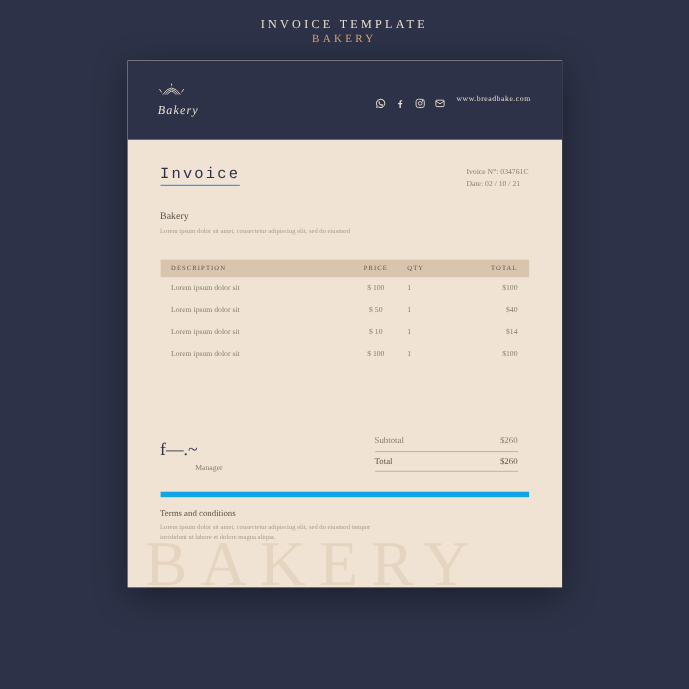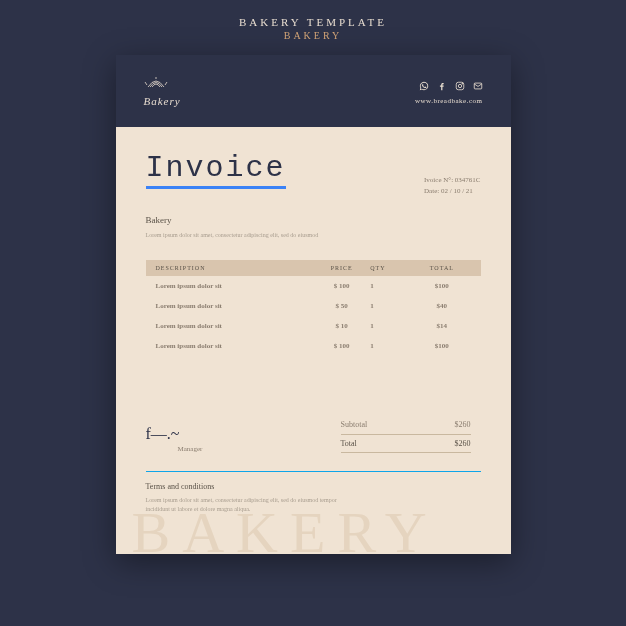--- a/index.html
+++ b/index.html
@@ -55,22 +55,21 @@
       margin-bottom: 2px;
     }
     .logo-text {
       color: #e8ddd0;
       font-size: 11px;
       font-style: italic;
       letter-spacing: 1px;
     }
     .header-right {
       display: flex;
-      flex-direction: column;
-      align-items: flex-end;
+      align-items: flex-start;
       gap: 10px;
     }
     .social-icons {
       display: flex;
       gap: 8px;
     }
     .social-icon {
       width: 10px;
       height: 10px;
       color: #e8ddd0;
@@ -85,32 +84,31 @@
       position: relative;
     }
     .invoice-title-row {
       display: flex;
       justify-content: space-between;
       align-items: flex-start;
       margin-bottom: 18px;
     }
     .invoice-title {
       font-family: 'Courier New', monospace;
-      font-size: 30px;
+      font-size: 14px;
       color: #2d3248;
       letter-spacing: 2px;
-      border-bottom: 3px solid #3b82f6;
+      border-bottom: 1px solid #3b82f6;
       padding-bottom: 1px;
     }
     .invoice-meta {
       text-align: left;
       font-size: 7px;
       color: #8a7d6f;
       line-height: 1.6;
-      margin-top: 24px;
     }
     .info-section {
       display: flex;
       gap: 50px;
       margin-bottom: 20px;
     }
     .info-col {
       flex: 1;
     }
     .info-heading {
@@ -131,27 +129,26 @@
       background: #d9c5ae;
       display: flex;
       padding: 5px 10px;
       font-size: 6px;
       letter-spacing: 1px;
       color: #5a5248;
     }
     .col-desc { flex: 2.2; }
     .col-price { flex: 0.8; text-align: center; }
     .col-qty { flex: 0.6; text-align: left; }
-    .col-total { flex: 0.8; text-align: center; }
+    .col-total { flex: 0.8; text-align: right; }
     .table-row {
       display: flex;
       padding: 6px 10px;
       font-size: 7px;
       color: #8a7d6f;
-      font-weight: bold;
     }
     .totals-section {
       display: flex;
       justify-content: space-between;
       align-items: flex-end;
       margin-bottom: 18px;
       padding-right: 10px;
     }
     .signature-block {
       flex: 1;
@@ -179,21 +176,21 @@
       margin-top: 45px;
     }
     .total-row.grand {
       border-top: 1px solid #c9b89f;
       border-bottom: 1px solid #c9b89f;
       padding: 4px 0;
       margin-top: 2px;
       color: #5a5248;
     }
     .terms-section {
-      border-top: 1px solid #0ea5e9;
+      border-top: 5px solid #0ea5e9;
       padding-top: 10px;
       margin-bottom: 30px;
     }
     .terms-heading {
       font-size: 8px;
       color: #5a5248;
       margin-bottom: 5px;
     }
     .terms-text {
       font-size: 6px;
@@ -209,21 +206,21 @@
       letter-spacing: 12px;
       color: #e5d4bf;
       font-weight: 300;
       z-index: 0;
       font-family: Georgia, serif;
     }
   </style>
 </head>
 <body>
 
-<div class="page-title">BAKERY TEMPLATE</div>
+<div class="page-title">INVOICE TEMPLATE</div>
 <div class="page-subtitle">BAKERY</div>
 
 <div class="invoice-card">
   <div class="card-header">
     <div class="logo-block">
       <span class="logo-icon">
         <svg width="24" height="12" viewBox="0 0 24 12" fill="none" stroke="currentColor" stroke-width="0.8">
           <path d="M4 10 Q12 -2 20 10"></path>
           <path d="M6 10 Q12 1 18 10"></path>
           <path d="M8 10 Q12 4 16 10"></path>

